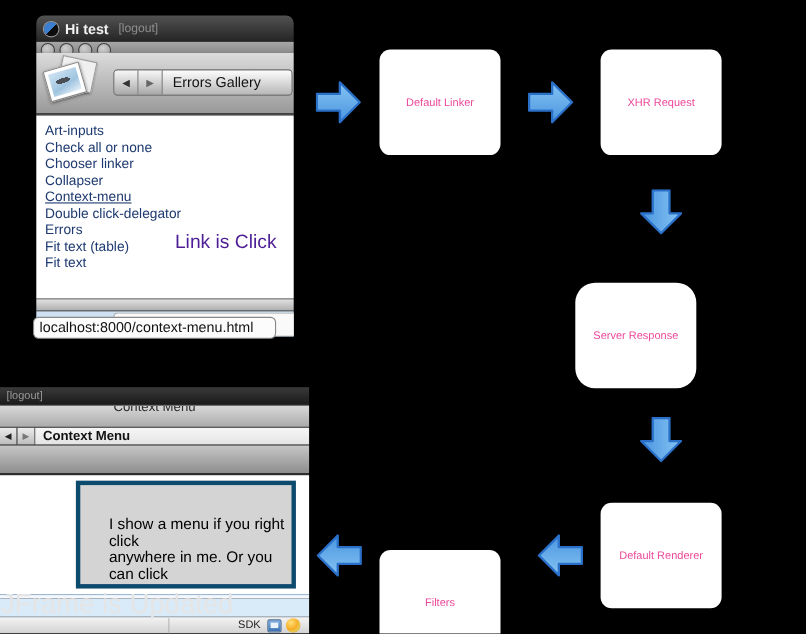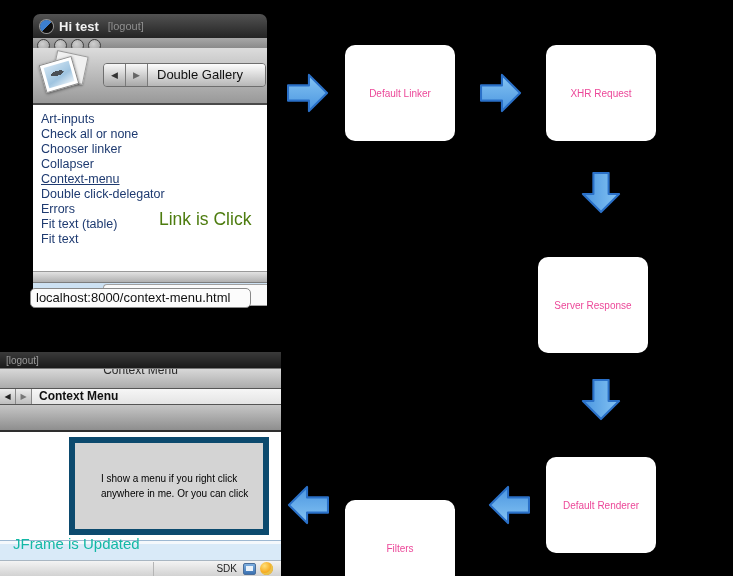--- a/index.html
+++ b/index.html
@@ -45,21 +45,21 @@
       border:1px solid #6e6e6e;border-radius:4px;overflow:hidden;}
   .navbtn{width:21px;background:linear-gradient(#f8f8f8,#a8a8a8);border-right:1px solid #7a7a7a;
       display:flex;align-items:center;justify-content:center;font-size:9px;color:#333;flex:none;}
   .navbtn.fwd{color:#666;}
   .navlabel{flex:1;background:linear-gradient(#fdfdfd,#b7b7b7);font-size:13px;font-weight:500;
       color:#111;line-height:21px;padding-left:9px;}
   .wt-content{height:166px;background:#fff;position:relative;overflow:hidden;
       padding:7px 0 0 8px;box-sizing:border-box;}
   .linkitem{font-size:12.5px;line-height:15px;color:#1e3a70;white-space:nowrap;}
   .linkitem.underline{text-decoration:underline;}
-  .annot-top{position:absolute;left:126px;top:104px;font-size:17.5px;color:#4d7c0f;white-space:nowrap;}
+  .annot-top{position:absolute;left:126px;top:104px;font-size:17.5px;color:#4c1d95;white-space:nowrap;}
   .wt-scroll{height:12px;background:linear-gradient(#e2e2e2,#b0b0b0);
       border-top:1px solid #999;border-bottom:1px solid #7d7d7d;box-sizing:border-box;}
   .wt-status{height:23px;background:#cde1f2;position:relative;}
   .wt-statuspanel{position:absolute;left:70px;top:1px;right:0;height:22px;background:#fafafa;
       border:1px solid #a0a0a0;border-right:none;border-radius:4px 0 0 0;box-sizing:border-box;}
   .url-tip{position:absolute;left:-3px;top:274px;width:221px;height:20px;background:#fcfcfc;
       border:1px solid #888;border-radius:5px;box-sizing:border-box;
       font-size:13px;color:#111;line-height:18px;padding-left:5px;white-space:nowrap;z-index:5;}
 
   
@@ -75,26 +75,26 @@
       box-sizing:border-box;}
   .wb-navbtn{width:15px;background:linear-gradient(#ececec,#bdbdbd);border-right:1px solid #888;
       display:flex;align-items:center;justify-content:center;font-size:8px;color:#222;flex:none;}
   .wb-navbtn.fwd{color:#777;}
   .wb-navlabel{flex:1;background:linear-gradient(#f6f6f6,#e4e4e4);font-size:12px;font-weight:bold;
       color:#111;line-height:15px;padding-left:7px;}
   .wb-grayarea{height:27px;background:linear-gradient(#c6c6c6,#8e8e8e);
       border-bottom:2px solid #2e2e2e;box-sizing:border-box;}
   .wb-content{height:108px;background:#fff;position:relative;}
   .menu-box{position:absolute;left:69px;top:5px;width:200px;height:98px;background:#d4d4d4;
-      border:6px solid #0c4a6e;box-sizing:border-box;padding:28px 0 0 26px;
-      font-size:10px;line-height:15px;color:#000;}
+      border:4px solid #0c4a6e;box-sizing:border-box;padding:28px 0 0 26px;
+      font-size:14px;line-height:15px;color:#000;}
   .menu-box .lnk{color:#3f51b5;}
   .wb-whitestrip{height:4px;background:#f4f8fc;border-top:1px solid #9db8d2;box-sizing:border-box;}
   .wb-bluebar{height:16px;background:#d9eaf8;}
-  .annot-bot{position:absolute;left:13px;top:183px;font-size:15px;color:#14b8a6;white-space:nowrap;z-index:4;}
+  .annot-bot{position:absolute;left:1px;top:183px;font-size:25px;color:#e5e5e5;white-space:nowrap;z-index:4;}
   .wb-taskbar{height:16px;background:linear-gradient(#f4f4f4,#d2d2d2);border-top:1px solid #a9b6c2;
       box-sizing:border-box;display:flex;align-items:center;justify-content:flex-end;
       padding-right:8px;gap:4px;position:relative;}
   .tb-divider{position:absolute;left:153px;top:1px;bottom:0;width:1px;background:#b5b5b5;}
   .sdk-label{font-size:10px;color:#222;margin-right:2px;}
   .win-icon{width:13px;height:12px;border-radius:2px;background:linear-gradient(#7fb0e0,#3a70b0);
       border:1px solid #4a6d99;box-sizing:border-box;position:relative;flex:none;}
   .win-icon::after{content:"";position:absolute;left:2px;top:2px;right:2px;bottom:3px;background:#eaf2fa;}
   .swirl-icon{width:13px;height:13px;border-radius:50%;flex:none;
       background:radial-gradient(circle at 35% 30%,#ffe07a,#f6a81c 55%,#c97800);
@@ -127,21 +127,21 @@
   <div class="wt-toolbar">
     <div class="gi">
       <div class="gi-back"></div>
       <div class="gi-front">
           <div class="gi-photo"></div>
         </div>
     </div>
     <div class="navbar">
       <div class="navbtn">◀</div>
       <div class="navbtn fwd">▶</div>
-      <div class="navlabel">Double Gallery</div>
+      <div class="navlabel">Errors Gallery</div>
     </div>
   </div>
   <div class="wt-content">
     <div class="linkitem">Art-inputs</div>
     <div class="linkitem">Check all or none</div>
     <div class="linkitem">Chooser linker</div>
     <div class="linkitem">Collapser</div>
     <div class="linkitem underline">Context-menu</div>
     <div class="linkitem">Double click-delegator</div>
     <div class="linkitem">Errors</div>
@@ -155,21 +155,21 @@
   </div>
   <div class="url-tip">localhost:8000/context-menu.html</div>
 </div>
 
 <div class="flowbox" style="left:345px;top:45px;">
   <span>Default Linker</span>
 </div>
 <div class="flowbox" style="left:546px;top:45px;">
   <span>XHR Request</span>
 </div>
-<div class="flowbox" style="left:538px;top:257px;">
+<div class="flowbox" style="left:523px;top:257px;border-radius:18px;">
   <span>Server Response</span>
 </div>
 <div class="flowbox" style="left:546px;top:457px;">
   <span>Default Renderer</span>
 </div>
 <div class="flowbox" style="left:345px;top:457px;margin-top:43px;">
   <span>Filters</span>
 </div>
 
 <svg class="arr" style="left:287px;top:73px;" viewBox="0 0 44 42">

